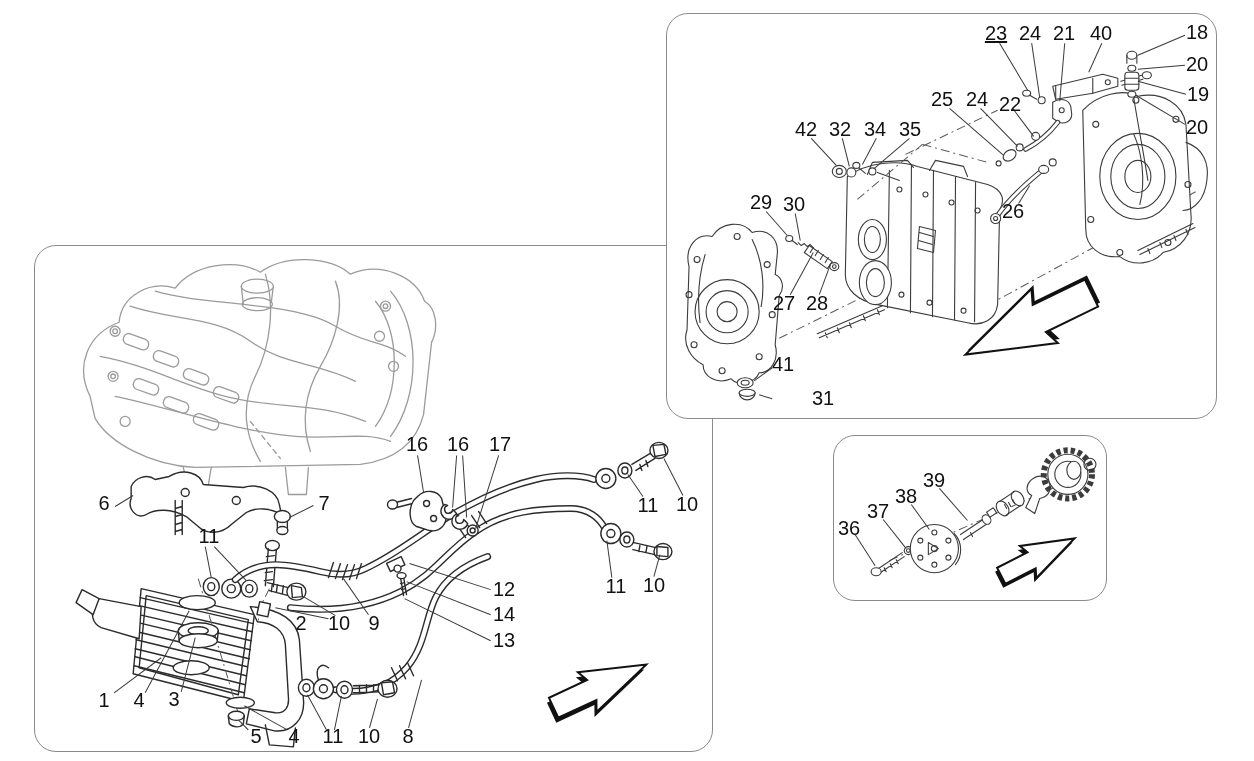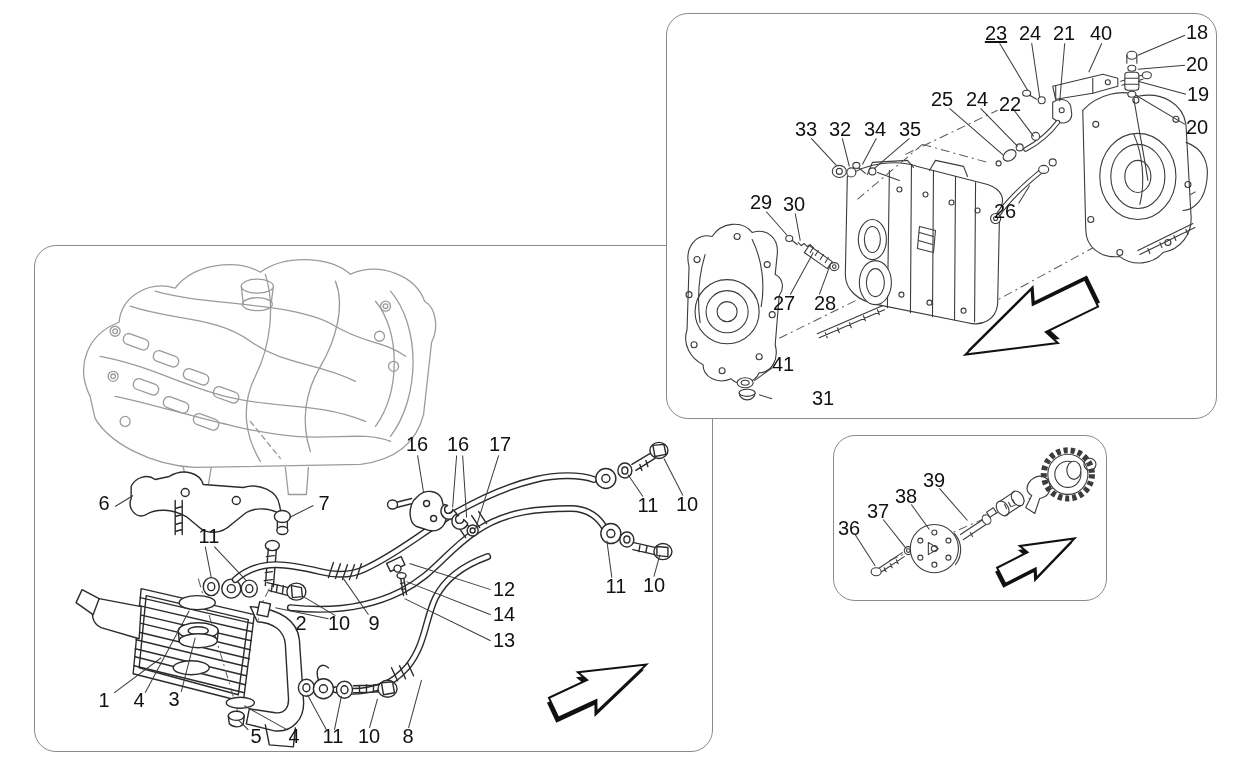--- a/index.html
+++ b/index.html
@@ -416,29 +416,29 @@
       <span class="part-label" style="left: 363px; top: 19px;">24</span>
       <span class="part-label" style="left: 397px; top: 19px;">21</span>
       <span class="part-label" style="left: 434px; top: 19px;">40</span>
       <span class="part-label" style="left: 530px; top: 18px;">18</span>
       <span class="part-label" style="left: 530px; top: 50px;">20</span>
       <span class="part-label" style="left: 531px; top: 80px;">19</span>
       <span class="part-label" style="left: 530px; top: 113px;">20</span>
       <span class="part-label" style="left: 275px; top: 85px;">25</span>
       <span class="part-label" style="left: 310px; top: 85px;">24</span>
       <span class="part-label" style="left: 343px; top: 90px;">22</span>
-      <span class="part-label" style="left: 139px; top: 115px;">33</span>
+      <span class="part-label" style="left: 139px; top: 115px;">42</span>
       <span class="part-label" style="left: 173px; top: 115px;">32</span>
       <span class="part-label" style="left: 208px; top: 115px;">34</span>
       <span class="part-label" style="left: 243px; top: 115px;">35</span>
       <span class="part-label" style="left: 94px; top: 188px;">29</span>
       <span class="part-label" style="left: 127px; top: 190px;">30</span>
-      <span class="part-label" style="left: 338px; top: 197px;">26</span>
+      <span class="part-label" style="left: 346px; top: 197px;">26</span>
       <span class="part-label" style="left: 117px; top: 289px;">27</span>
-      <span class="part-label" style="left: 150px; top: 289px; margin-left: 8px;">28</span>
+      <span class="part-label" style="left: 150px; top: 289px;">28</span>
       <span class="part-label" style="left: 116px; top: 350px;">41</span>
       <span class="part-label" style="left: 117px; top: 384px; margin-left: 39px;">31</span>
     </div>
 
   <div class="panel" style="left: 833px; top: 435px; width: 274px; height: 166px;">
     <svg viewBox="0 0 271 163">
       <path class="dash" d="M55,124 L245,40"></path>
       <g>
         <path class="x" d="M44,132 L68,116 M46,136 L70,120 M50,131 L52,135 M56,127 L58,131 M62,123 L64,127"></path>
         <ellipse class="xf" cx="42" cy="135" rx="5" ry="4"></ellipse>

